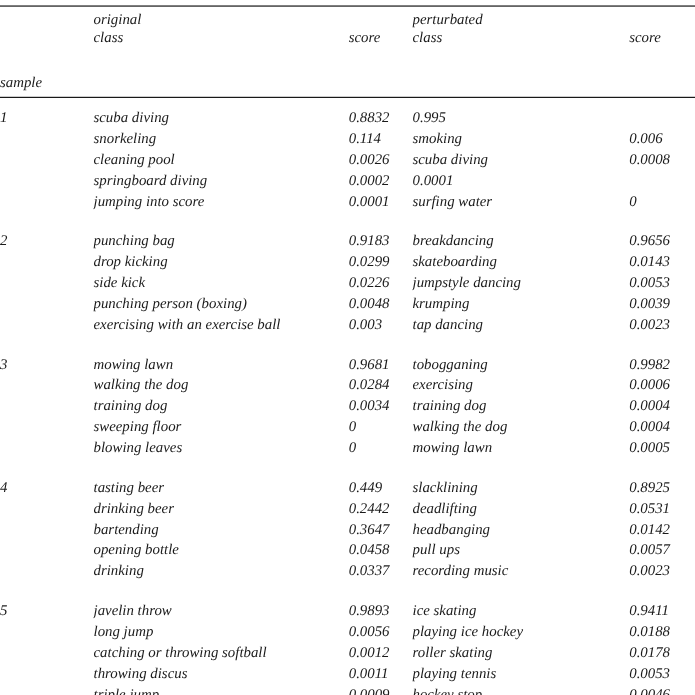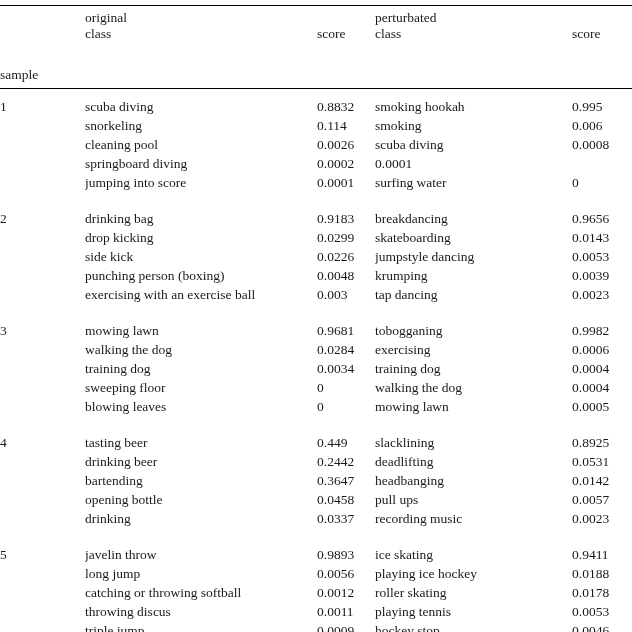--- a/index.html
+++ b/index.html
@@ -11,20 +11,21 @@
     position: relative;
     width: 632px;
     height: 632px;
     background: #ffffff;
     color: #1a1a1a;
     font-family: "Liberation Serif", "DejaVu Serif", serif;
     font-size: 13.5px;
     box-sizing: border-box;
     padding-top: 5px;
     overflow: hidden;
+    font-style: italic;
   }
   .rule {
     width: 100%;
     border-top: 1px solid #000;
     height: 0;
   }
   .grid-row {
     display: grid;
     grid-template-columns: 85px 232px 58px 197px 1fr;
     align-items: baseline;
@@ -88,21 +89,20 @@
   </div>
 
   <div class="rule"></div>
 
   <div class="tbody">
       <div class="sample-group">
         <div class="grid-row trow">
           <div class="tcell">1</div>
           <div class="tcell">scuba diving</div>
           <div class="tcell">0.8832</div>
-          <div class="tcell">smoking hookah</div>
           <div class="tcell">0.995</div>
         </div>
         <div class="grid-row trow">
           <div class="tcell"></div>
           <div class="tcell">snorkeling</div>
           <div class="tcell">0.114</div>
           <div class="tcell">smoking</div>
           <div class="tcell">0.006</div>
         </div>
         <div class="grid-row trow">
@@ -122,21 +122,21 @@
           <div class="tcell"></div>
           <div class="tcell">jumping into score</div>
           <div class="tcell">0.0001</div>
           <div class="tcell">surfing water</div>
           <div class="tcell">0</div>
         </div>
       </div>
       <div class="sample-group">
         <div class="grid-row trow">
           <div class="tcell">2</div>
-          <div class="tcell">drinking bag</div>
+          <div class="tcell">punching bag</div>
           <div class="tcell">0.9183</div>
           <div class="tcell">breakdancing</div>
           <div class="tcell">0.9656</div>
         </div>
         <div class="grid-row trow">
           <div class="tcell"></div>
           <div class="tcell">drop kicking</div>
           <div class="tcell">0.0299</div>
           <div class="tcell">skateboarding</div>
           <div class="tcell">0.0143</div>

